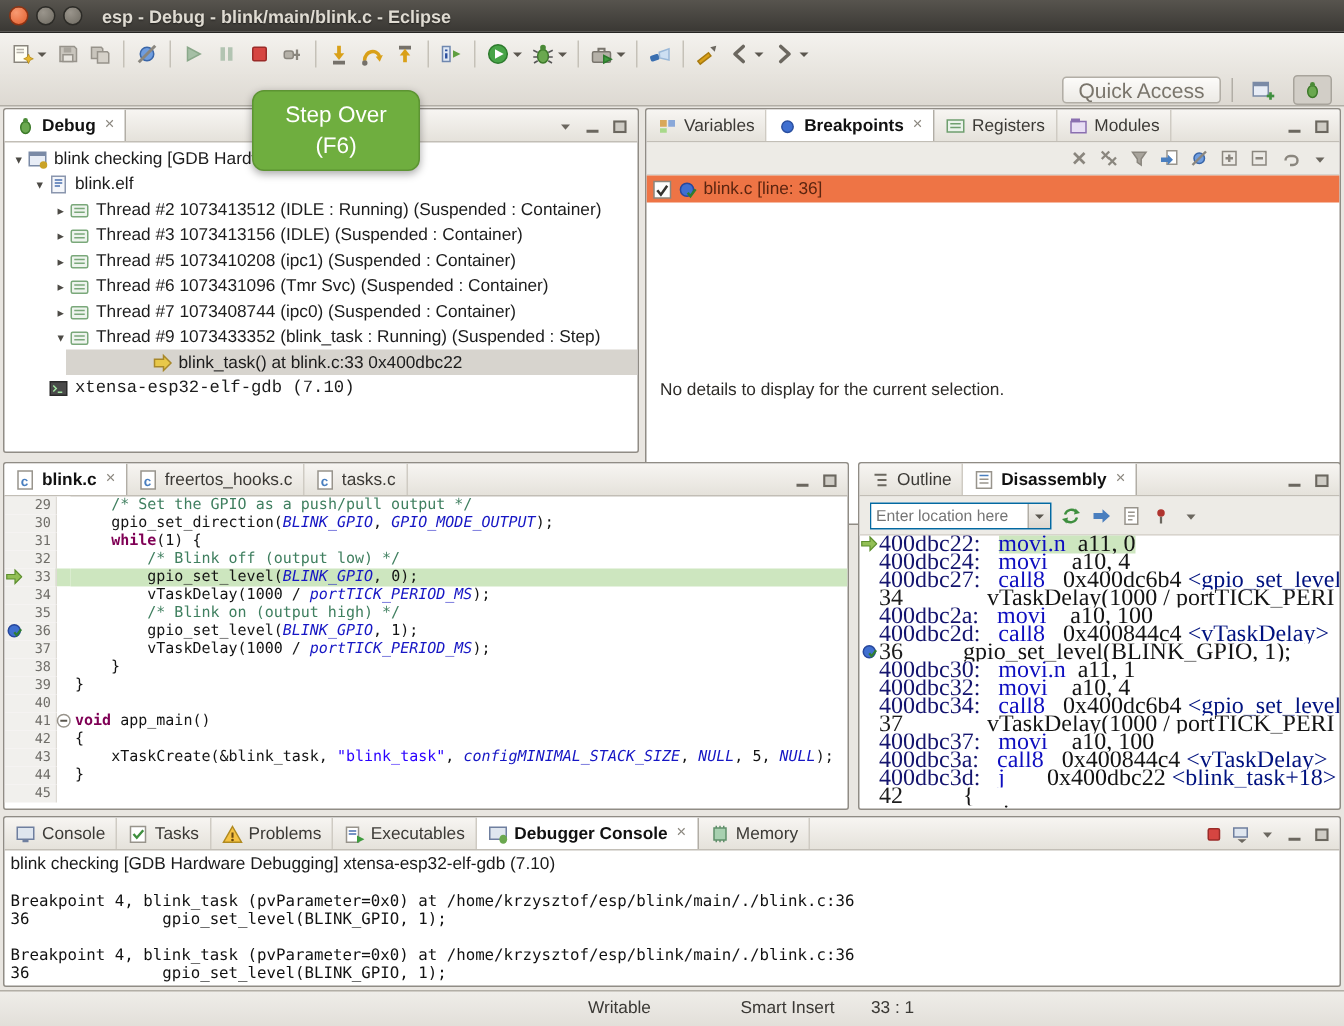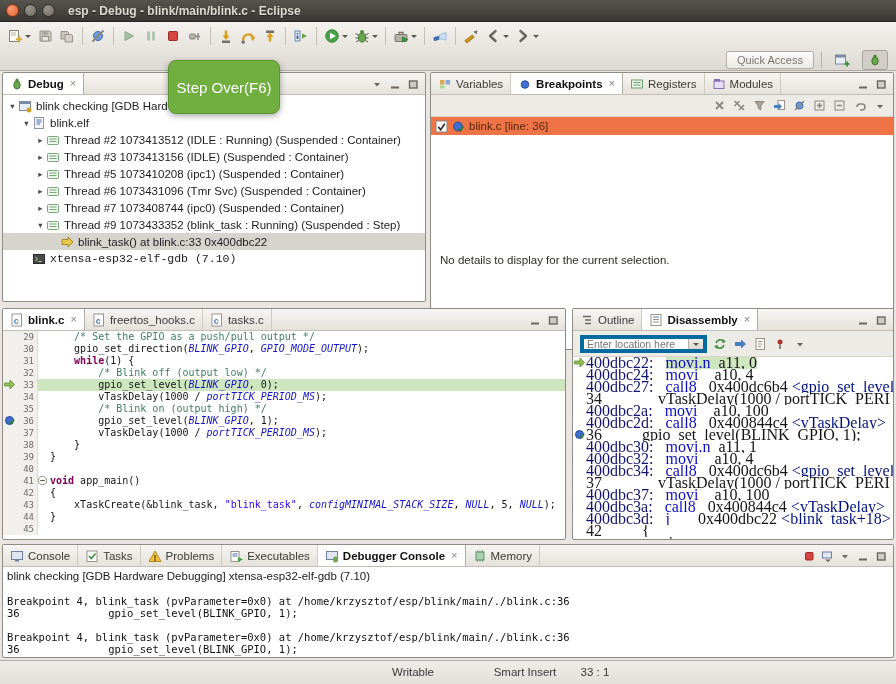--- a/index.html
+++ b/index.html
@@ -13,21 +13,21 @@
   .wtitle{color:#dfdbd2;font-size:12px;font-weight:bold;margin-left:8px;text-shadow:0 1px 1px rgba(0,0,0,.5)}
 
   
   .toolbar{position:absolute;top:22px;left:0;right:0;height:27px;background:linear-gradient(#f4f2ee,#e7e4de);display:flex;align-items:center;padding-left:4px}
   .toolbar2{position:absolute;top:49px;left:0;right:0;height:22px;background:linear-gradient(#e7e4de,#ddd9d2);border-bottom:1px solid #b2aea6;display:flex;align-items:center;justify-content:flex-end;padding-right:8px;gap:7px}
   .tbtn{display:inline-flex;align-items:center;height:22px;padding:0 2px;border-radius:3px}
   .tsep{width:1px;height:18px;background:#c5c1b8;margin:0 4px}
   .caret{width:0;height:0;border:3px solid transparent;border-top-color:#5a564e;margin:5px 1px 0 1px}
   .ic{display:inline-flex;align-items:center;justify-content:center}
   .tbtn .ic{width:18px;height:18px}
-  .quick-access{font-family:"Liberation Sans",sans-serif;font-size:11px;color:#7a756b;background:linear-gradient(#fcfbf9,#eceae5);border:1px solid #b2aea6;border-radius:3px;padding:0 10px;height:18px}
+  .quick-access{font-family:"Liberation Sans",sans-serif;font-size:14px;color:#7a756b;background:linear-gradient(#fcfbf9,#eceae5);border:1px solid #b2aea6;border-radius:3px;padding:0 10px;height:18px}
   .persp-sep{width:1px;height:16px;background:#b2aea6}
   .persp-btn{width:26px;height:20px;display:inline-flex;align-items:center;justify-content:center;border-radius:3px}
   .persp-btn.pressed{background:#d2cec7;border:1px solid #a8a49c}
 
   
   .panel{position:absolute;background:#fff;border:1px solid #908c85;border-radius:2px;overflow:hidden}
   #panel-debug{left:2px;top:72px;width:424px;height:230px}
   #panel-bp{left:430px;top:72px;width:464px;height:278px}
   #panel-editor{left:2px;top:308px;width:564px;height:232px}
   #panel-disasm{left:572px;top:308px;width:322px;height:232px}
@@ -66,21 +66,21 @@
   .ccode{flex:1;padding-left:3px;overflow:hidden}
   .cline.hl .ccode,.cline.hl .cfold{background:var(--current-line-green,#cde6bf)}
   .seg-c{color:#3f7f5f}
   .seg-k{color:#7f0055;font-weight:bold}
   .seg-s{color:#2a00ff}
   .seg-m{color:#1616c4;font-style:italic}
   .seg-d,.seg-f{color:#141414}
 
   
   .disbar{justify-content:flex-start;height:26px;gap:4px}
-  .combo{display:inline-flex;border:4px solid #0369a1;background:#fff;height:18px;margin-left:2px}
+  .combo{display:inline-flex;border:1px solid #0369a1;background:#fff;height:18px;margin-left:2px}
   .combo-input{width:104px;border:0;outline:none;font-size:10.5px;padding:0 3px;color:#333;font-family:"Liberation Sans",sans-serif}
   .combo-caret{width:15px;background:linear-gradient(#f2f0ec,#ddd9d2);border-left:1px solid #b2aea6;display:inline-flex;align-items:center;justify-content:center}
   .combo-caret:after{content:"";border:3.5px solid transparent;border-top-color:#5a564e;margin-top:4px}
   #disasm-icons{display:flex;gap:3px;align-items:center}
   .dline{display:flex;height:12px;line-height:12px;font-family:Liberation Serif, serif;font-size:16px;white-space:pre}
   .dmk{flex:0 0 13px;position:relative}
   .dmk .ic{position:absolute;left:1px;top:0}
   .dtxt{flex:1;overflow:hidden}
   .daddr{color:#14146e}
   .seg-mn{color:#0e0ec0}
@@ -91,21 +91,21 @@
   
   .cons-header{font-size:11.5px;color:#1a1a1a;padding:3px 4px 1px}
   .cons-lines{font-family:"DejaVu Sans Mono",monospace;font-size:10.5px;line-height:12px;white-space:pre;padding-left:4px;color:#111}
   .consline{min-height:12px}
 
   
   .statusbar{position:absolute;left:0;right:0;top:660px;height:24px;background:linear-gradient(#efede9,#e2dfd9);border-top:1px solid #b2aea6;font-size:11.5px;color:#3a3834}
   .sbitem{position:absolute;top:5px}
 
   
-  .tooltip{position:absolute;left:168px;top:60px;width:112px;height:54px;background:var(--tooltip-green,#6fae3f);border:1px solid #5d9433;border-radius:8px;box-shadow:0 2px 6px rgba(0,0,0,.35);color:#fff;display:flex;flex-direction:row;align-items:center;justify-content:center;font-size:15px;z-index:99;line-height:1.4}
+  .tooltip{position:absolute;left:168px;top:60px;width:112px;height:54px;background:var(--tooltip-green,#6fae3f);border:1px solid #5d9433;border-radius:8px;box-shadow:0 2px 6px rgba(0,0,0,.35);color:#fff;display:flex;flex-direction:column;align-items:center;justify-content:center;font-size:15px;z-index:99;line-height:1.4}
 </style>
 </head>
 <body>
 
 <div class="titlebar">
   <span class="wbtn close"></span>
   <span class="wbtn"></span>
   <span class="wbtn"></span>
   <span class="wtitle">esp - Debug - blink/main/blink.c - Eclipse</span>
 </div>
@@ -423,21 +423,21 @@
         <span class="tarrow">▾</span>
         <span class="ic">
           <svg width="14" height="14" viewBox="0 0 14 14">
             <rect x="1.5" y="3.5" width="11" height="8" rx="1" fill="#eef4ee" stroke="#7aa87a"></rect>
             <line x1="3.5" y1="6" x2="10.5" y2="6" stroke="#7aa87a"></line>
             <line x1="3.5" y1="8.5" x2="10.5" y2="8.5" stroke="#7aa87a"></line>
           </svg>
         </span>
         <span class="tlabel">Thread #9 1073433352 (blink_task : Running) (Suspended : Step)</span>
       </div>
-      <div class="trow sel" style="padding-left: 46px;">
+      <div class="trow sel" style="padding-left: 46px; margin-left: 41px;">
         <span class="tarrow"></span>
         <span class="ic">
           <svg width="14" height="14" viewBox="0 0 14 14">
             <polygon points="2,4.5 8,4.5 8,2 13,7 8,12 8,9.5 2,9.5" fill="#e8c84a" stroke="#a8882a"></polygon>
           </svg>
         </span>
         <span class="tlabel">blink_task() at blink.c:33 0x400dbc22</span>
       </div>
       <div class="trow" style="padding-left: 18px; font-family: Liberation Mono, monospace;">
         <span class="tarrow"></span>

